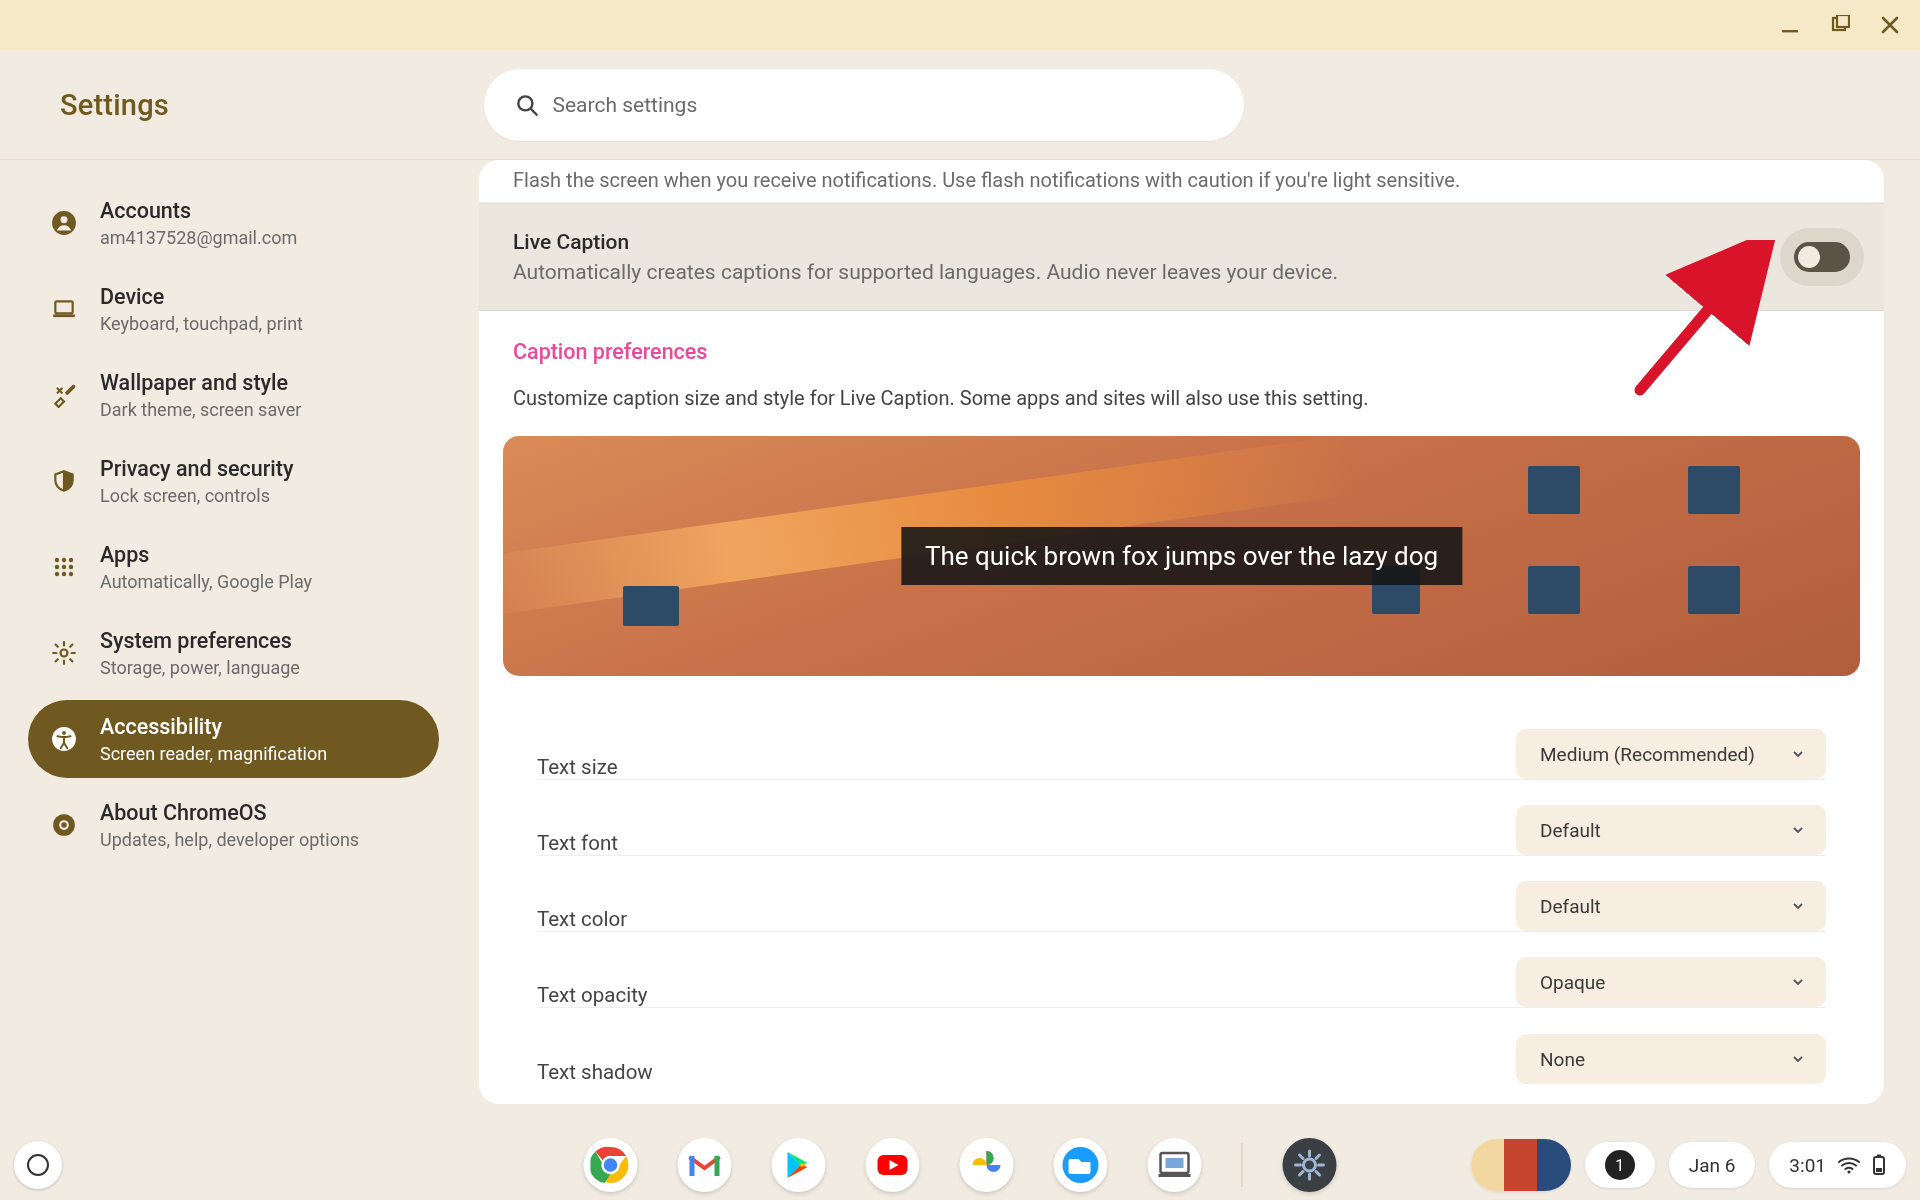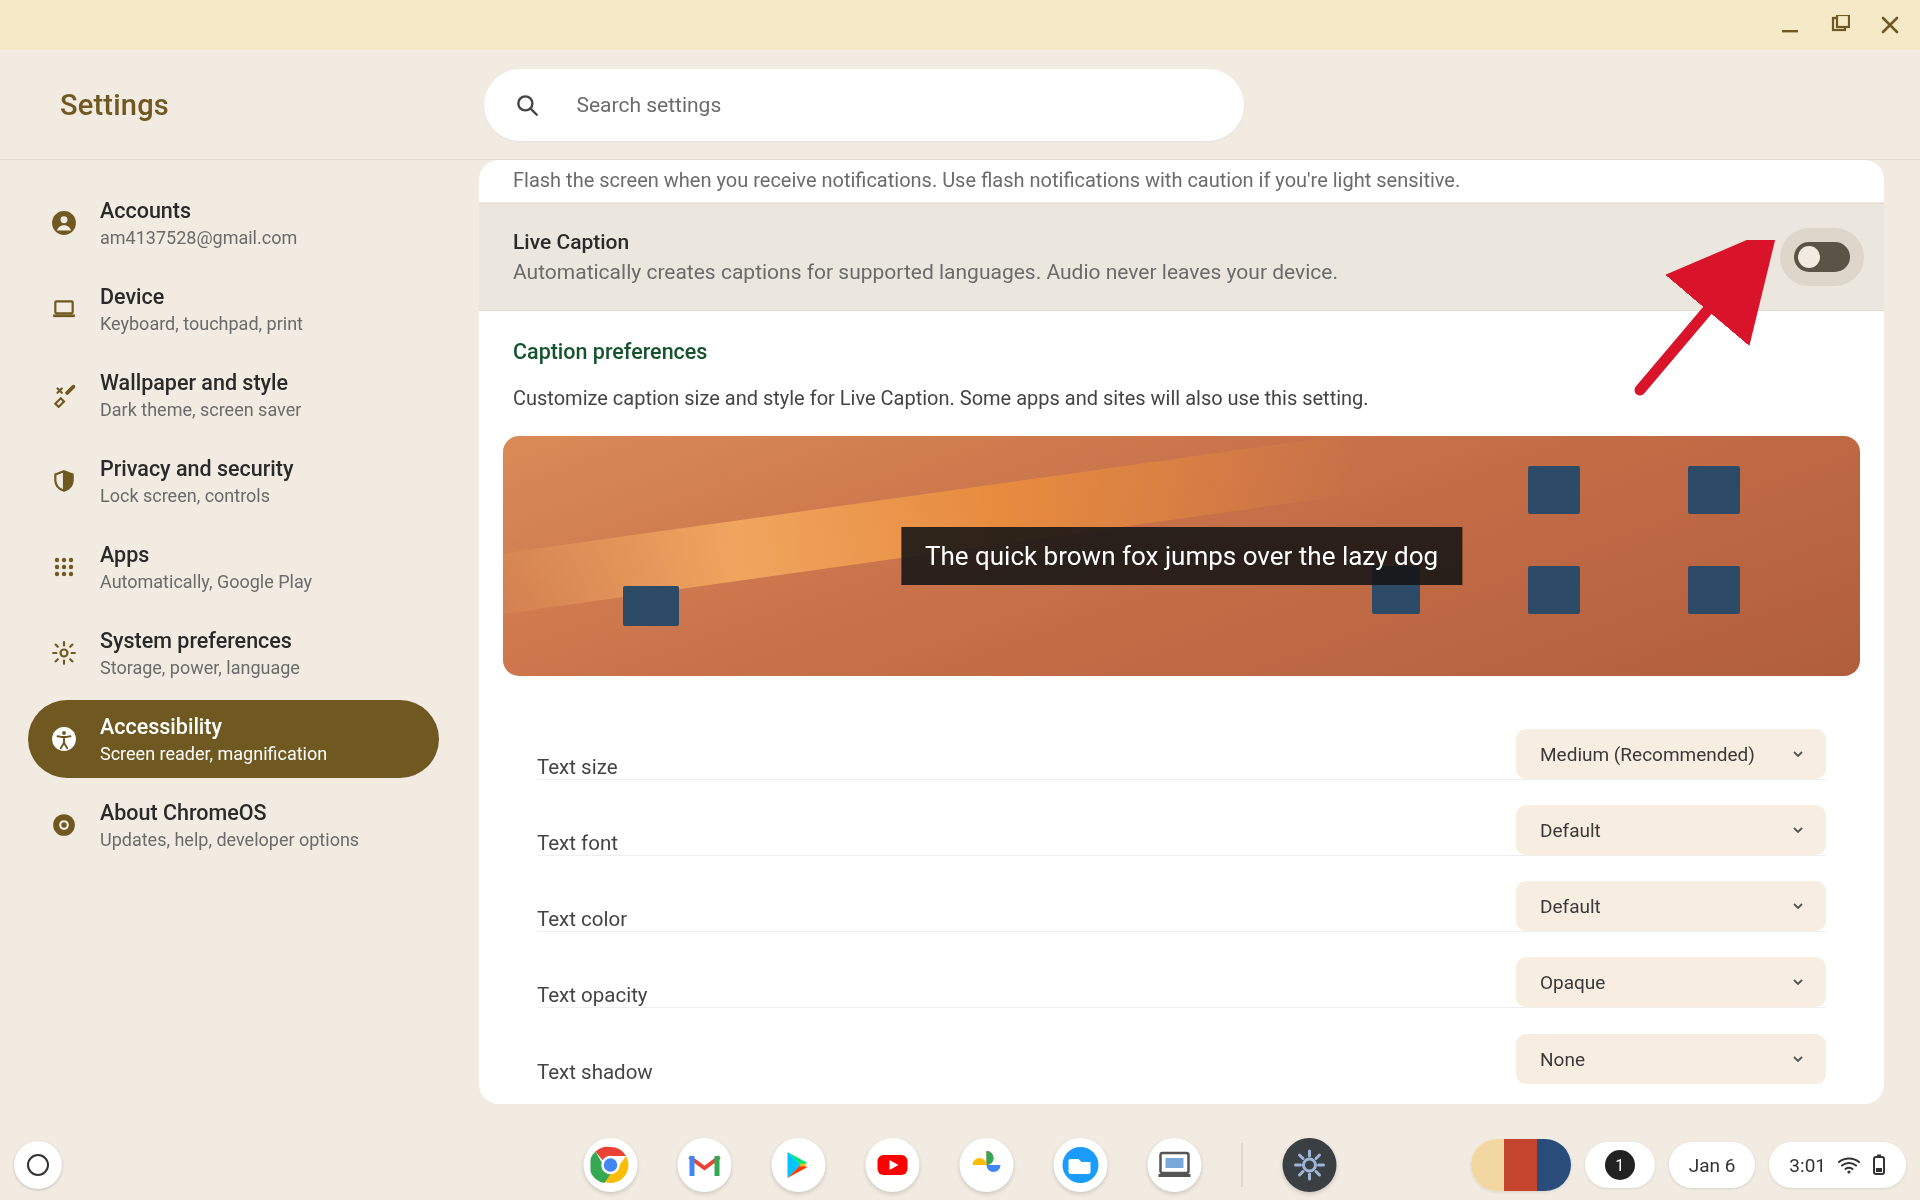--- a/index.html
+++ b/index.html
@@ -6,21 +6,21 @@
   body { width: 1920px; height: 1200px; background: #f1ebe1; overflow: hidden; position: relative; }
 
   
   .titlebar { height: 50px; background: #f6e9c8; display: flex; align-items: center; justify-content: flex-end; padding: 0 18px; gap: 26px; }
   .titlebar .winbtn { width: 24px; height: 24px; display: flex; align-items: center; justify-content: center; color: #6f5921; }
 
   
   .header { height: 110px; background: #f1ebe1; display: flex; align-items: center; padding: 0 40px; border-bottom: 1px solid #e4dcce; }
   .app-title { font-size: 29px; color: #6f5921; font-weight: 500; letter-spacing: .2px; margin-left: 20px; }
   .search { margin-left: auto; margin-right: auto; width: 760px; height: 72px; background: #ffffff; border-radius: 40px; display: flex; align-items: center; padding: 0 30px; box-shadow: 0 1px 2px rgba(0,0,0,.05); transform: translateX(-30px); }
-  .search input { border: none; outline: none; font-size: 21px; color: #444; background: transparent; width: 100%; margin-left: 36px; }
+  .search input { border: none; outline: none; font-size: 21px; color: #444; background: transparent; width: 100%; margin-left: 12px; }
   .search input::placeholder { color: #6b6b6b; }
 
   
   .body { display: flex; height: calc(1200px - 50px - 110px - 70px); }
   .sidebar { width: 455px; padding: 24px 16px 0 28px; overflow: hidden; }
   .nav-item { display: flex; align-items: center; gap: 22px; padding: 14px 22px; border-radius: 40px; margin-bottom: 8px; cursor: pointer; }
   .nav-item .icon { width: 28px; height: 28px; display:flex; align-items:center; justify-content:center; color: #6f5921; flex-shrink:0; }
   .nav-item .texts .t { font-size: 21.5px; color: #2a2a2a; font-weight: 500; }
   .nav-item .texts .s { font-size: 18px; color: #6b6b6b; margin-top: 4px; }
   .nav-item.active { background: #6f5921; }
@@ -32,21 +32,21 @@
   .truncated { padding: 8px 34px 10px; color: #6b6b6b; font-size: 20px; white-space: nowrap; overflow: hidden; border-bottom: 1px solid #eee; }
 
   .row-toggle { display: flex; align-items: center; justify-content: space-between; padding: 26px 34px; background: #ece7de; border-top: 1px solid #e4dcce; border-bottom: 1px solid #e4dcce; position: relative; }
   .row-toggle .lbl { font-size: 21px; color: #2a2a2a; font-weight: 500; }
   .row-toggle .sub { font-size: 21px; color: #6b6b6b; margin-top: 6px; }
 
   .toggle { width: 56px; height: 30px; background: #5a5346; border-radius: 40px; position: relative; box-shadow: 0 0 0 14px #dcd6cb; }
   .toggle .knob { position: absolute; left: 4px; top: 4px; width: 22px; height: 22px; background: #f1ebe1; border-radius: 50%; }
 
   .section { padding: 28px 34px 0; }
-  .section-title { font-size: 21.5px; color: #14532d; font-weight: 500; margin-bottom: 22px; }
+  .section-title { font-size: 21.5px; color: #ec4899; font-weight: 500; margin-bottom: 22px; }
   .section-desc { font-size: 20px; color: #444; margin-bottom: 26px; }
 
   .preview { position: relative; height: 240px; border-radius: 16px; overflow: hidden; margin: 0 24px 28px; }
   .preview .bg { position:absolute; inset:0; background: linear-gradient(160deg, #d98b57 0%, #c9724a 40%, #b15e3d 100%); }
   .preview .stripe { position:absolute; top:60px; left:-40px; width: 900px; height: 60px; background: linear-gradient(90deg, rgba(255,200,120,.0), #f0a55f 30%, #e78b3e 60%, rgba(0,0,0,0)); transform: rotate(-8deg); }
   .preview .window { position:absolute; background:#2d4a66; width:52px; height:48px; border-radius:2px; }
   .preview .caption-box { position: absolute; left: 50%; top: 50%; transform: translate(-50%,-50%); background: rgba(20,20,20,.88); color: #fff; font-size: 26px; padding: 14px 24px; white-space: nowrap; }
 
   .opts { padding: 0 58px 20px; }
   .opt-row { display: flex; align-items: flex-end; justify-content: space-between; height: 76px; border-bottom: 1px solid #eee; }

